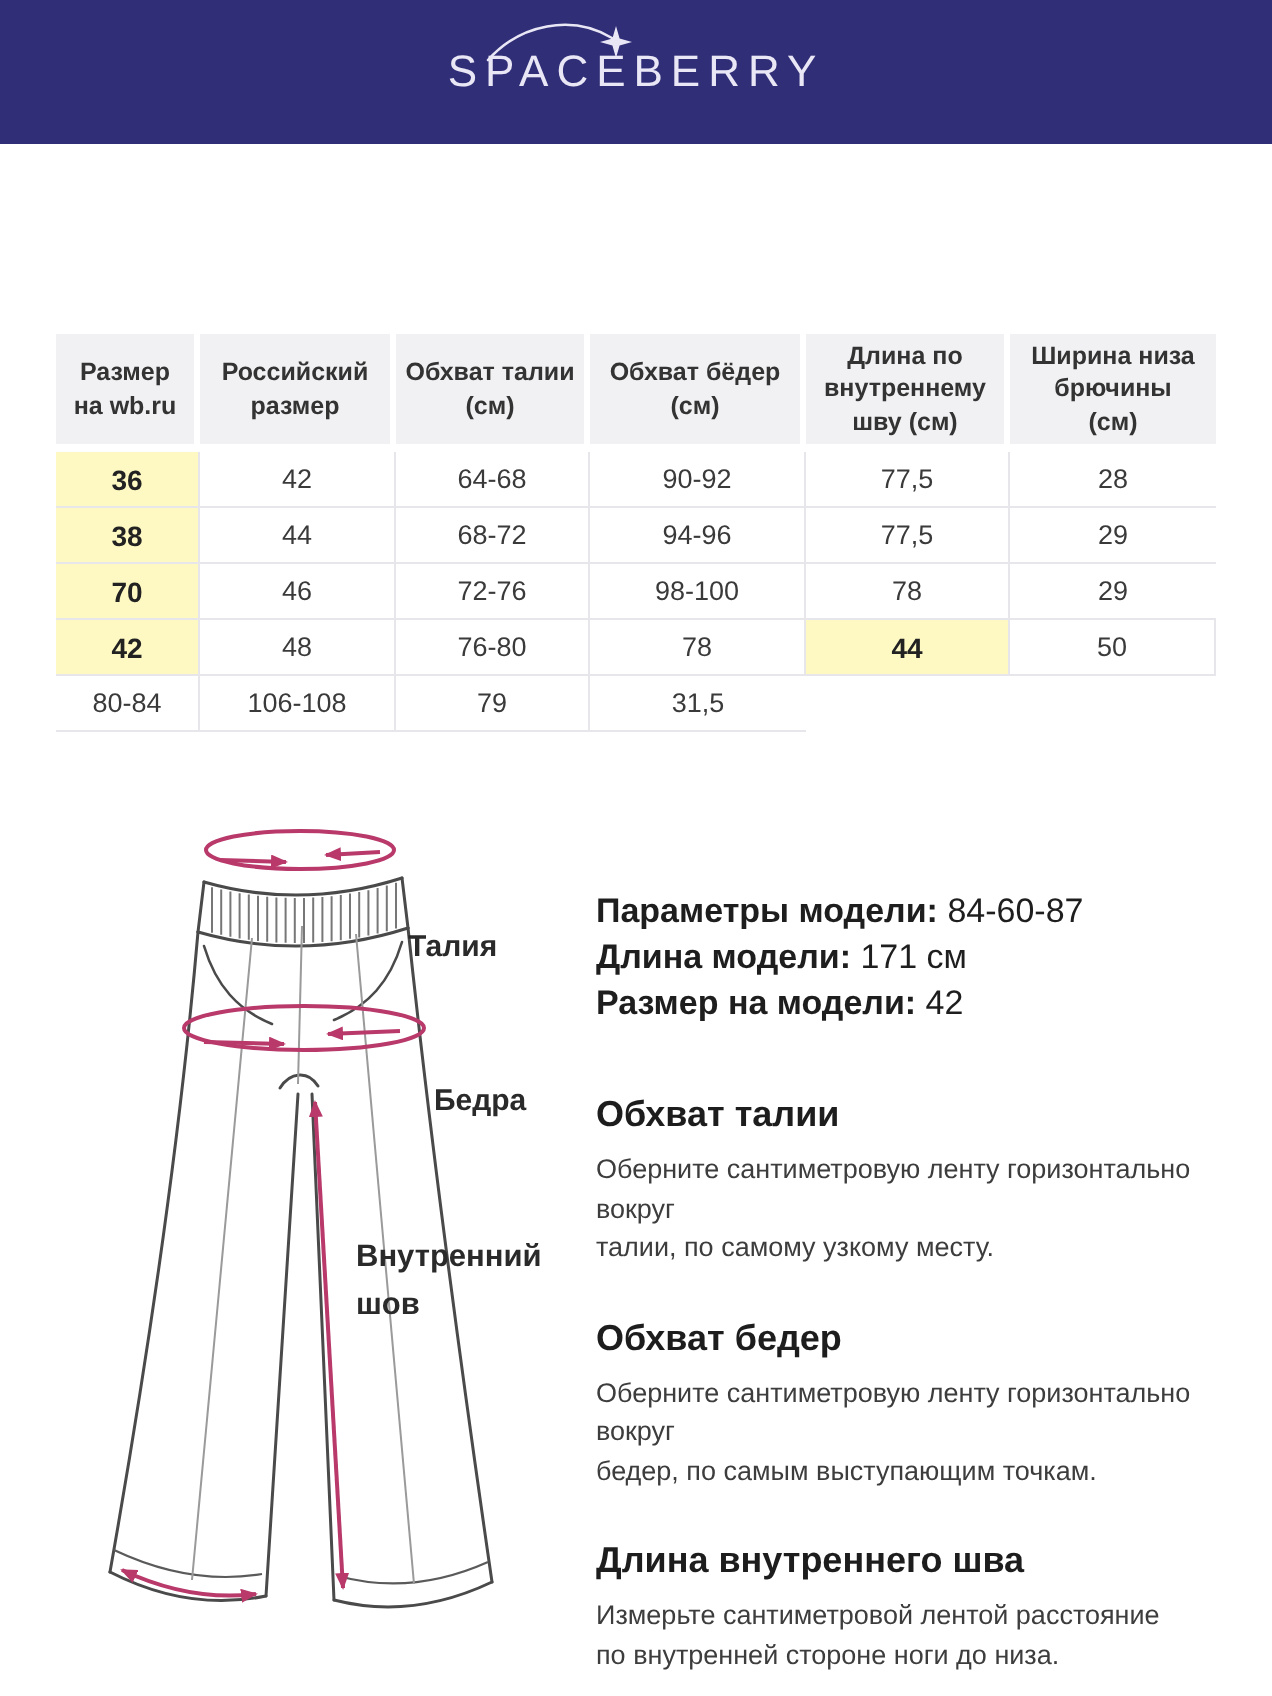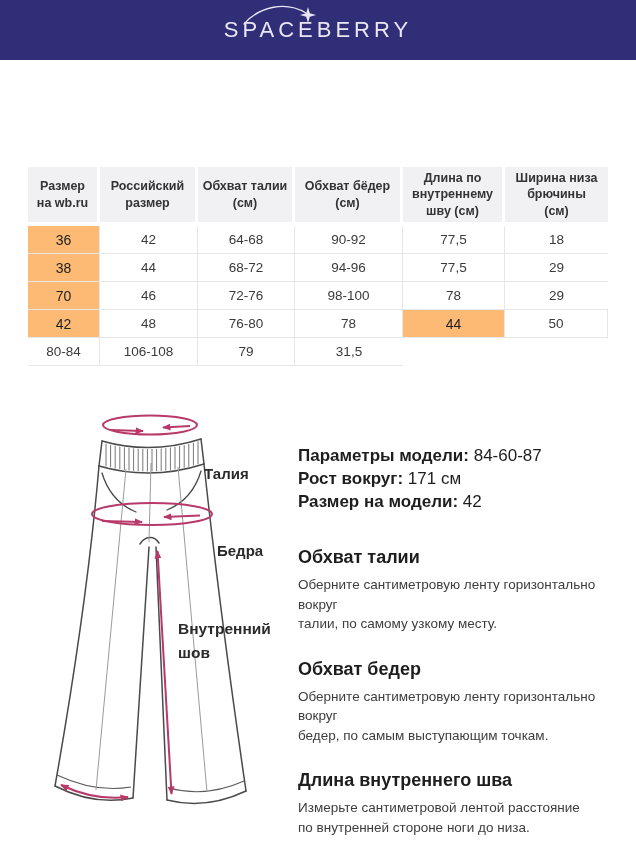--- a/index.html
+++ b/index.html
@@ -1,35 +1,35 @@
 <!DOCTYPE html>
 <html><head>
 <meta charset="utf-8">
 <style>
   html,body{margin:0;padding:0;background:#fff;}
   .page{position:relative;width:636px;height:848px;background:#ffffff;
         font-family:"Liberation Sans",sans-serif;overflow:hidden;}
 
   
-  .brand-bar{height:60px;background:#302e76;display:flex;align-items:center;justify-content:center;}
+  .brand-bar{height:72px;background:#302e76;display:flex;align-items:center;justify-content:center;}
   .logo{position:relative;display:inline-block;}
   .logo-text{color:#e9e7f6;font-size:22px;letter-spacing:4px;font-weight:400;}
   .swoosh{position:absolute;left:16px;top:-17px;width:82px;height:32px;}
 
   
   .table-wrap{position:absolute;left:28px;top:167px;}
   .grid{display:grid;grid-template-columns:72px 98px 97px 108px 102px 103px;width:580px;}
   .th{background:#f1f1f3;border-right:3px solid #fff;border-bottom:4px solid #fff;
       box-sizing:border-box;height:59px;display:flex;align-items:center;justify-content:center;
       text-align:center;white-space:pre-line;font-size:12.5px;font-weight:700;color:#333;line-height:1.3;}
   .th.c6{border-right:none;}
   .td{background:#fff;height:28px;box-sizing:border-box;display:flex;align-items:center;justify-content:center;
       font-size:13.5px;color:#3a3a3a;border-right:1px solid #e7e7eb;border-bottom:1px solid #e7e7eb;}
   .td.c6{border-right:none;}
-  .td.rowlabel{background:#fdba74;font-weight:400;font-size:14px;color:#222;}
+  .td.rowlabel{background:#fef9c3;font-weight:700;font-size:14px;color:#222;}
 
   
   .diagram{position:absolute;left:0;top:395px;width:300px;height:453px;}
   .diagram svg{position:absolute;left:0;top:0;}
   .dlabel{position:absolute;font-weight:700;color:#2a2a2a;font-size:15px;white-space:pre-line;margin-top:43px;}
   .lbl-waist{left:204px;top:27px;}
   .lbl-hips{left:217px;top:104px;}
   .lbl-inseam{left:178px;top:179px;line-height:24px;font-size:15.5px;}
   .lbl-hem{left:60px;top:411px;font-size:15.5px;text-decoration:underline;}
 
@@ -72,21 +72,21 @@
 шву (см)</div>
       <div class="th c6">Ширина низа
 брючины
 (см)</div>
 
       <div class="td rowlabel">36</div>
       <div class="td">42</div>
       <div class="td">64-68</div>
       <div class="td">90-92</div>
       <div class="td">77,5</div>
-      <div class="td c6">18</div>
+      <div class="td c6">28</div>
 
       <div class="td rowlabel">38</div>
       <div class="td">44</div>
       <div class="td">68-72</div>
       <div class="td">94-96</div>
       <div class="td">77,5</div>
       <div class="td c6">29</div>
 
       <div class="td rowlabel">70</div>
       <div class="td">46</div>
@@ -161,21 +161,21 @@
     <div class="dlabel lbl-waist">Талия</div>
     <div class="dlabel lbl-hips">Бедра</div>
     <div class="dlabel lbl-inseam">Внутренний
 шов</div>
     <div class="dlabel lbl-hem">Низ брючины</div>
   </section>
 
   <aside class="info">
     <div class="model-info">
       <p><span class="lbl">Параметры модели:</span> <span>84-60-87</span></p>
-      <p><span class="lbl">Рост вокруг:</span> <span>171 см</span></p>
+      <p><span class="lbl">Длина модели:</span> <span>171 см</span></p>
       <p><span class="lbl">Размер на модели:</span> <span>42</span></p>
     </div>
 
     <div class="sections">
       <div class="section">
         <h3>Обхват талии</h3>
         <p class="body">Оберните сантиметровую ленту горизонтально вокруг
 талии, по самому узкому месту.</p>
       </div>
       <div class="section">

